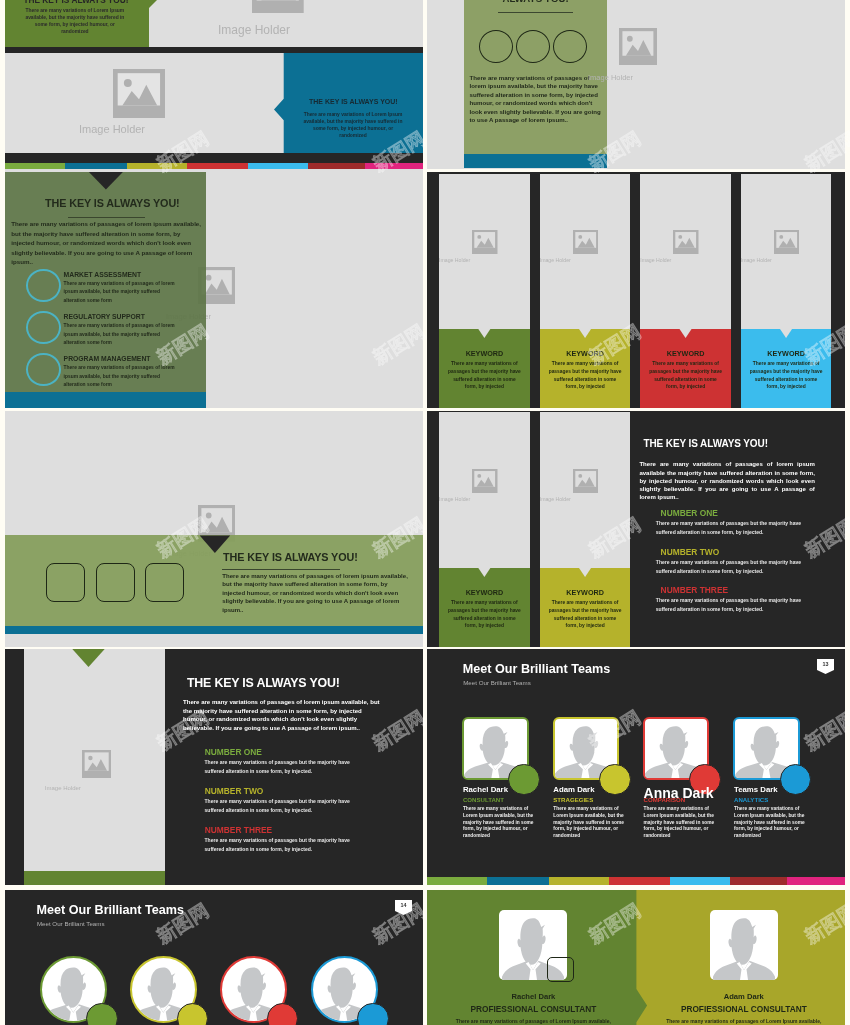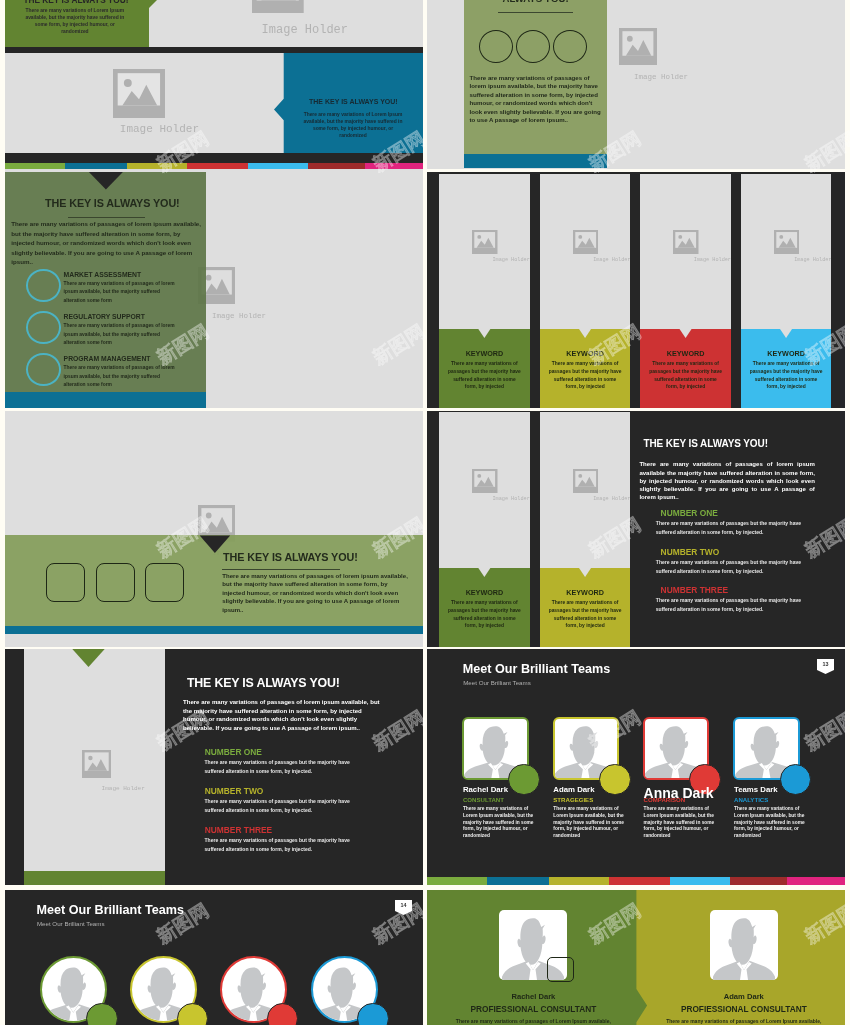--- a/index.html
+++ b/index.html
@@ -4,21 +4,21 @@
 <title>Slide Deck Preview</title>
 <style>
 html,body{margin:0;padding:0;}
 body{width:850px;height:1025px;background:#fffdf4;overflow:hidden;
      font-family:"Liberation Sans",sans-serif;}
 .grid{position:absolute;left:0;top:0;width:850px;height:1025px;overflow:hidden;background:#fffdf4;}
 .slide{position:absolute;overflow:hidden;}
 .a{position:absolute;}
 .wm{position:absolute;font-weight:700;pointer-events:none;white-space:nowrap;
     font-family:"DejaVu Sans",sans-serif;}
-.ihtxt{position:absolute;color:#b3b3b3;text-align:right;white-space:nowrap;font-family:Liberation Mono, monospace;}
+.ihtxt{position:absolute;color:#b3b3b3;text-align:left;white-space:nowrap;}
 .ttl{position:absolute;font-weight:700;white-space:nowrap;}
 .bdy{position:absolute;font-weight:700;}
 </style>
 </head>
 <body>
 
 <div class="grid">
 
 <div class="slide" style="left:5px;top:-189px;width:418px;height:236px;background:#dedede;">
   <div class="a" style="left:0;top:60px;width:152px;height:176px;background:#628431;

